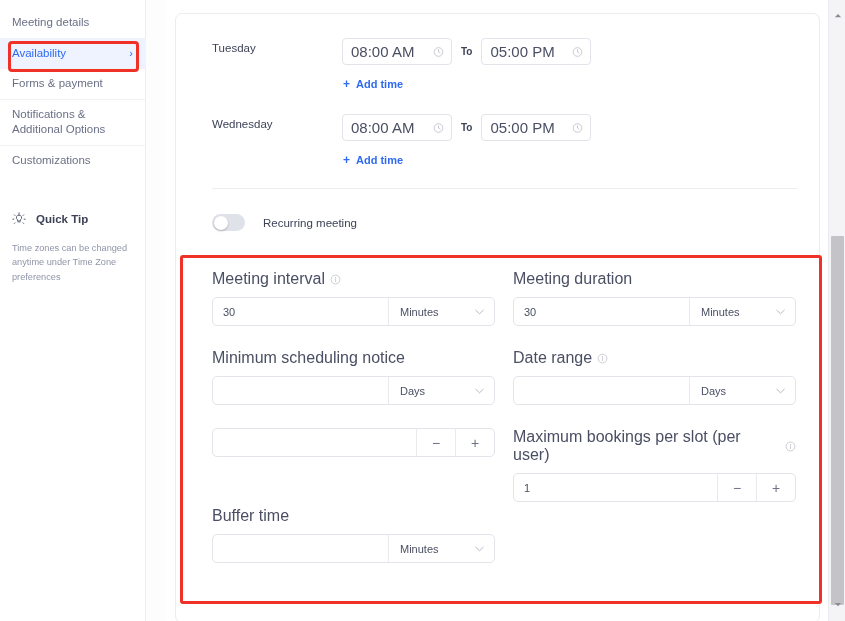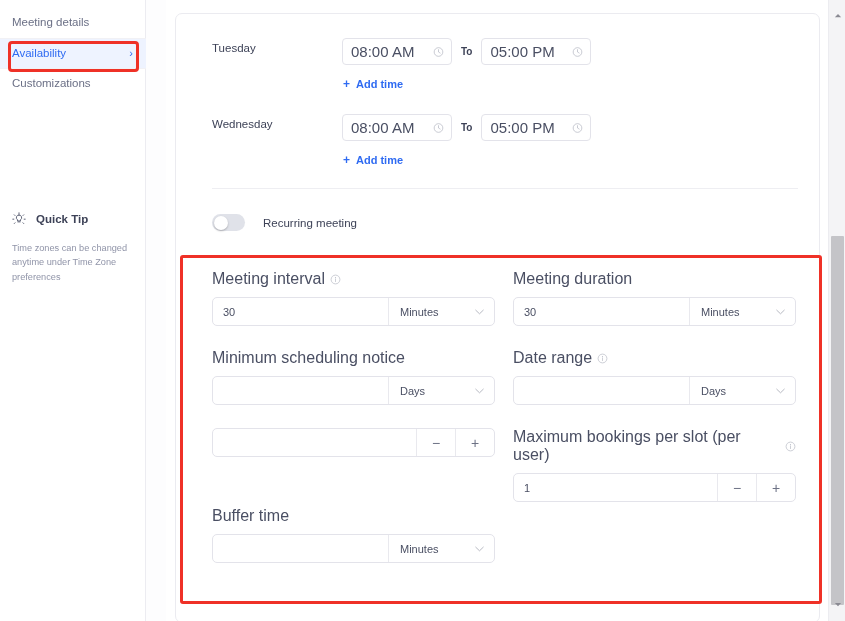--- a/index.html
+++ b/index.html
@@ -252,21 +252,30 @@
       <div class="nav-item">
         <span class="nav-label">Meeting details</span>
         <span class="chev"></span>
       </div>
 
       <div class="nav-item active">
         <span class="nav-label">Availability</span>
         <span class="chev">›</span>
       </div>
 
-
+      <div class="nav-item">
+        <span class="nav-label">Forms &amp; payment</span>
+        <span class="chev"></span>
+      </div>
+
+      <div class="nav-item">
+        <span class="nav-label">Notifications &amp;
+Additional Options</span>
+        <span class="chev"></span>
+      </div>
 
       <div class="nav-item">
         <span class="nav-label">Customizations</span>
         <span class="chev"></span>
       </div>
 
     </div>
 
     <div class="quick-tip">
       <div class="qt-head">

